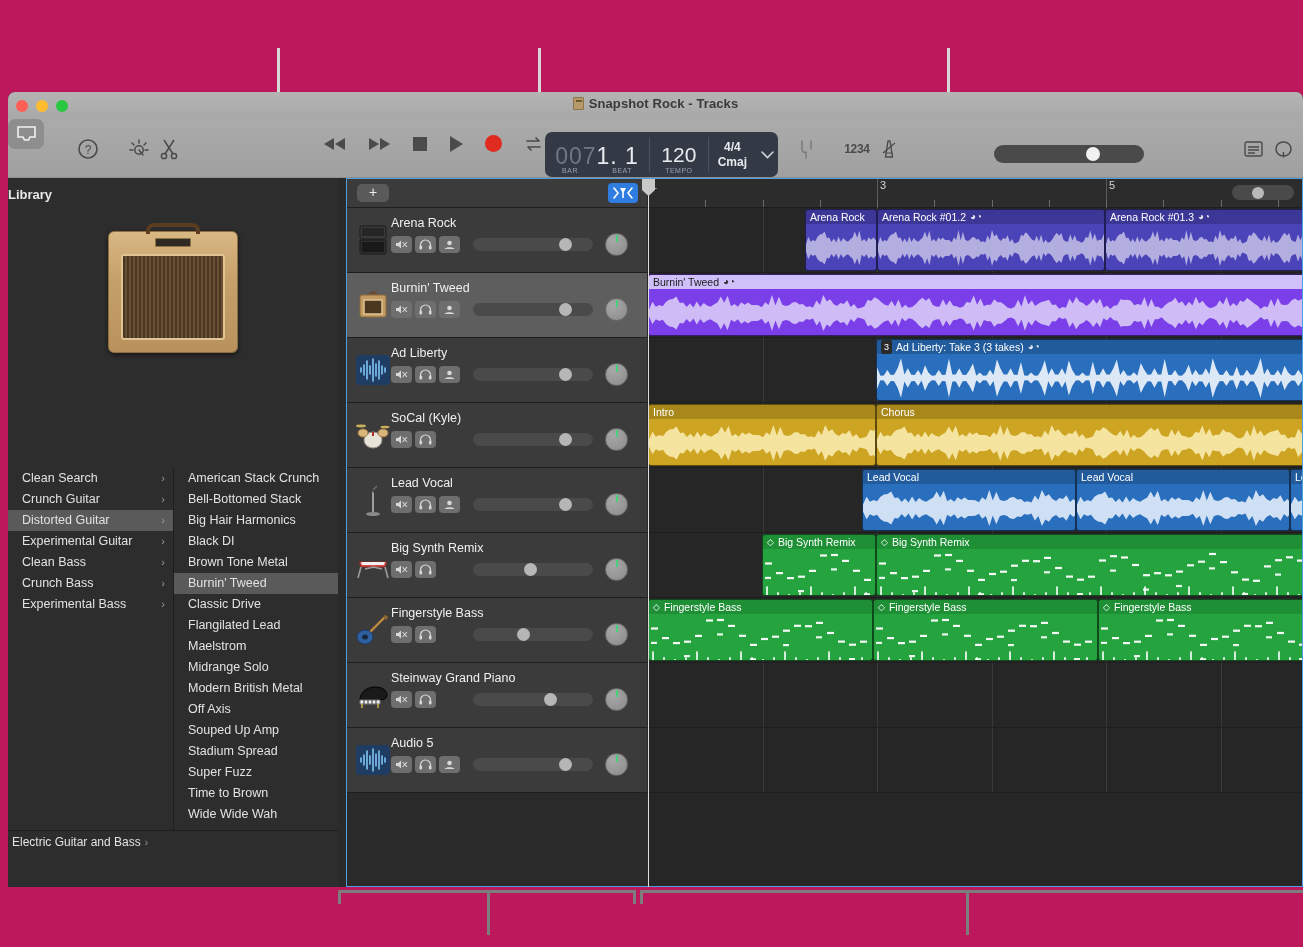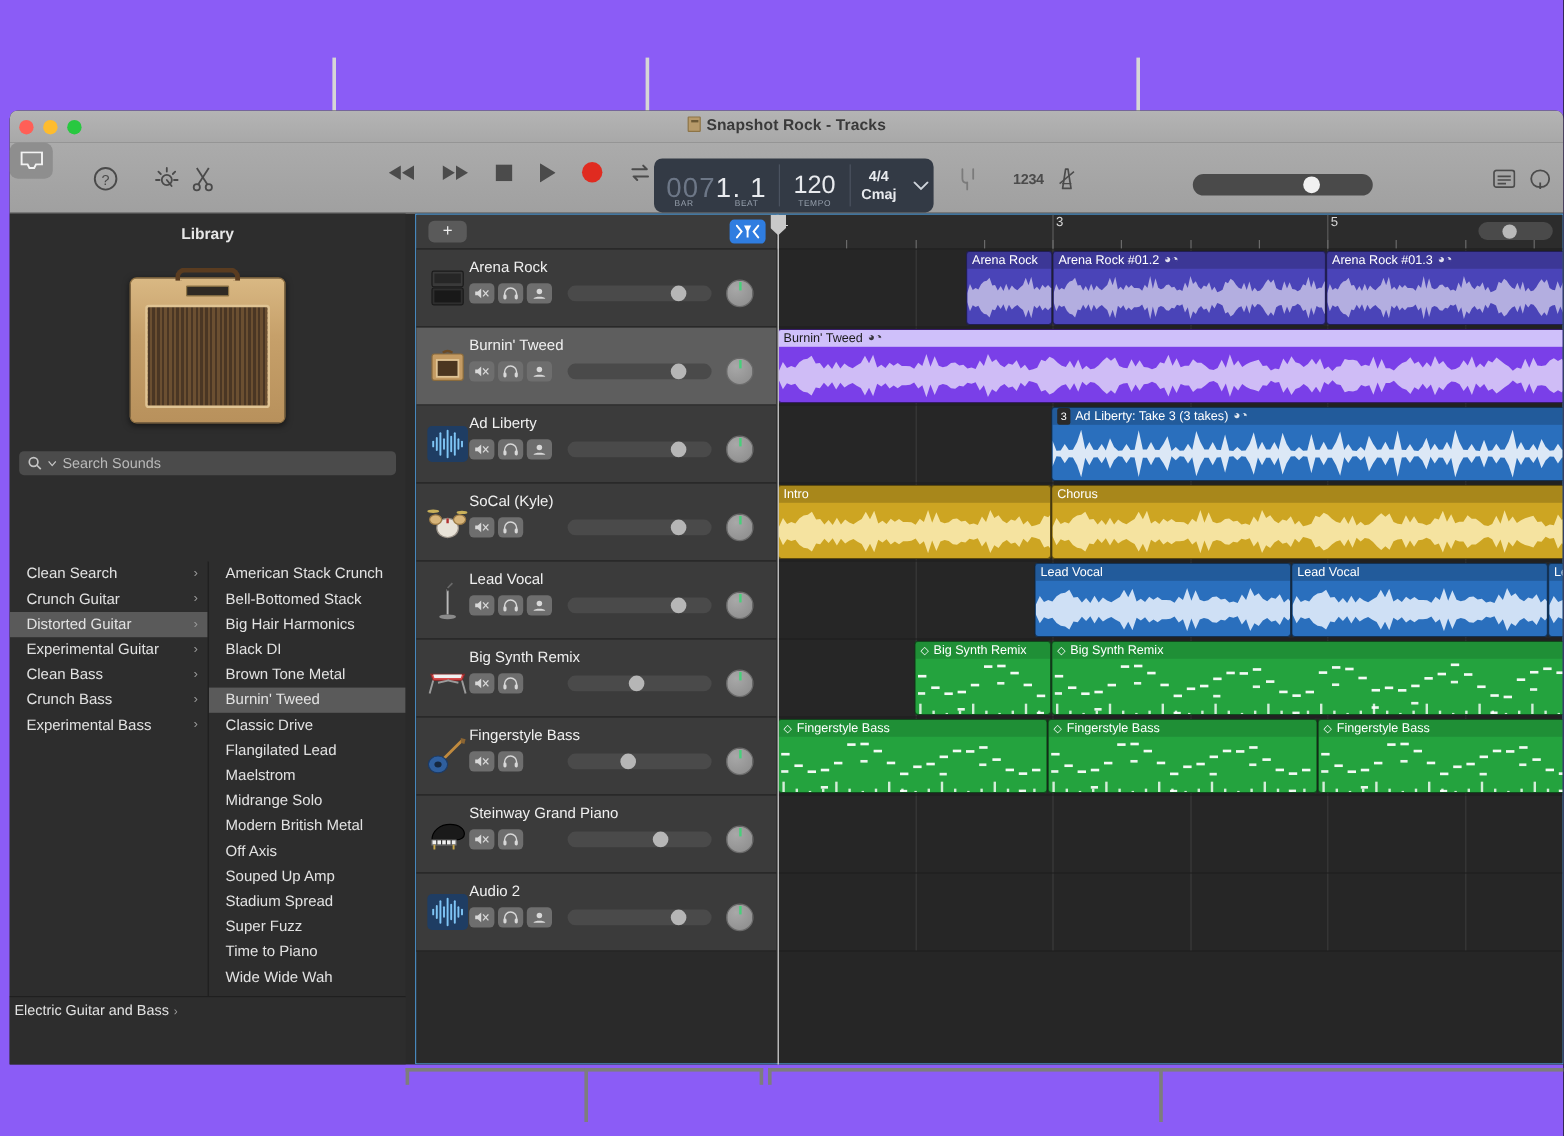--- a/index.html
+++ b/index.html
@@ -1,21 +1,21 @@
 <!DOCTYPE html>
 <html><head>
 <meta charset="utf-8">
 <style>
   * { box-sizing: border-box; margin:0; padding:0; }
   html,body {
     width:1303px; height:947px; background:#000; overflow:hidden;
     font-family:"Liberation Sans", sans-serif;
     -webkit-font-smoothing: antialiased;
   }
-  #root { position:relative; width:1303px; height:947px; background:#8b5cf6; }
+  #root { position:relative; width:1303px; height:947px; background:#be185d; }
 
   
   #window { position:absolute; left:8px; top:92px; width:1295px; height:795px;
             background:#2a2a2a; border-radius:7px 7px 0 0; overflow:hidden; }
 
   
   .titlebar { position:absolute; left:0; top:0; width:1295px; height:27px;
               background:linear-gradient(#b4b4b4,#a8a8a8); }
   .traffic { position:absolute; top:8px; display:flex; gap:8px; left:8px; }
   .tl { width:12px;height:12px;border-radius:50%; }
@@ -55,21 +55,21 @@
   .lcd .tempolab{position:absolute;bottom:3px;font-size:7px;color:#97a0ad;letter-spacing:.5px;}
   .lcd .sig { width:48px; font-size:12px; line-height:15px; font-weight:bold; text-align:center;}
   .lcd .chev { width:22px; display:flex;align-items:center;justify-content:center;color:#cfd4db;}
 
   .mastervol { position:absolute; left:986px; top:26px; width:150px; height:18px;
                border-radius:9px; background:#4a4a4a; }
   .mastervol .knob{position:absolute;left:92px;top:2px;width:14px;height:14px;border-radius:50%;background:#f1f1f1;}
 
   
   .library { position:absolute; left:0; top:86px; width:330px; height:709px; background:#2d2d2d; }
-  .lib-title { height:34px; line-height:34px; text-align:center; font-size:13px;
+  .lib-title { height:34px; line-height:34px; text-align:left; font-size:13px;
                font-weight:bold; color:#e6e6e6; }
   .lib-art { height:160px; display:flex; align-items:center; justify-content:center; }
   .amp { width:130px; height:122px; border-radius:6px;
          background:linear-gradient(#d9b883,#c6a06a 40%,#b8915c);
          border:1px solid #8d6f42; position:relative; box-shadow:0 2px 5px rgba(0,0,0,.5); }
   .amp .grill { position:absolute; left:12px; top:22px; right:12px; bottom:12px;
                 background:repeating-linear-gradient(90deg,#4a3624 0 2px,#6b4f31 2px 4px),
                            repeating-linear-gradient(0deg,#3a291a 0 2px,transparent 2px 4px);
                 border:2px solid #e0c494; border-radius:3px; }
   .amp .badge{position:absolute;left:50%;top:6px;transform:translateX(-50%);width:36px;height:9px;
@@ -321,30 +321,20 @@
       <div class="lib-title">Library</div>
 
       <div class="lib-art">
         <div class="amp">
           <div class="handle"></div>
           <div class="badge"></div>
           <div class="grill"></div>
         </div>
       </div>
 
-      <div class="search">
-        <svg width="12" height="12" viewBox="0 0 12 12">
-          <circle cx="5" cy="5" r="3.6" fill="none" stroke="#c4c4c4" stroke-width="1.4"></circle>
-          <line x1="7.7" y1="7.7" x2="11" y2="11" stroke="#c4c4c4" stroke-width="1.4"></line>
-        </svg>
-        <svg width="7" height="5" viewBox="0 0 7 5">
-            <path d="M.5.5L3.5 4 6.5.5" fill="none" stroke="#c4c4c4" stroke-width="1.1"></path>
-          </svg>
-        <span>Search Sounds</span>
-      </div>
 
       <div class="lib-cols">
         <div class="lib-col left" id="cat-col">
             <div class="lrow">
               <span>Clean Search</span>
               <span class="chev">›</span>
             </div>
             <div class="lrow">
               <span>Crunch Guitar</span>
               <span class="chev">›</span>
@@ -410,21 +400,21 @@
             <div class="lrow r">
               <span>Souped Up Amp</span>
             </div>
             <div class="lrow r">
               <span>Stadium Spread</span>
             </div>
             <div class="lrow r">
               <span>Super Fuzz</span>
             </div>
             <div class="lrow r">
-              <span>Time to Piano</span>
+              <span>Time to Brown</span>
             </div>
             <div class="lrow r">
               <span>Wide Wide Wah</span>
             </div>
           </div>
       </div>
 
       <div class="lib-foot">
         <div class="lib-path">
           <span>Electric Guitar and Bass</span><span class="chev">›</span>
@@ -760,21 +750,21 @@
                   <line x1="11" y1="6" x2="11" y2="24"></line>
                   <line x1="14" y1="11" x2="14" y2="19"></line>
                   <line x1="17" y1="4" x2="17" y2="26"></line>
                   <line x1="20" y1="9" x2="20" y2="21"></line>
                   <line x1="23" y1="6" x2="23" y2="24"></line>
                   <line x1="26" y1="11" x2="26" y2="19"></line>
                   <line x1="29" y1="13" x2="29" y2="17"></line>
                 </g>
               </svg>
             </div>
-    <div class="tname">Audio 2</div>
+    <div class="tname">Audio 5</div>
     <div class="tctrls">
       <div class="tb">
                 <svg width="13" height="11" viewBox="0 0 13 11">
                   <path d="M1 4h2.2L6 1.5v8L3.2 7H1z" fill="#d8d8d8"></path>
                   <g stroke="#d8d8d8" stroke-width="1.1">
                     <line x1="7.5" y1="3" x2="12" y2="8"></line>
                     <line x1="12" y1="3" x2="7.5" y2="8"></line>
                   </g>
                 </svg>
               </div>

